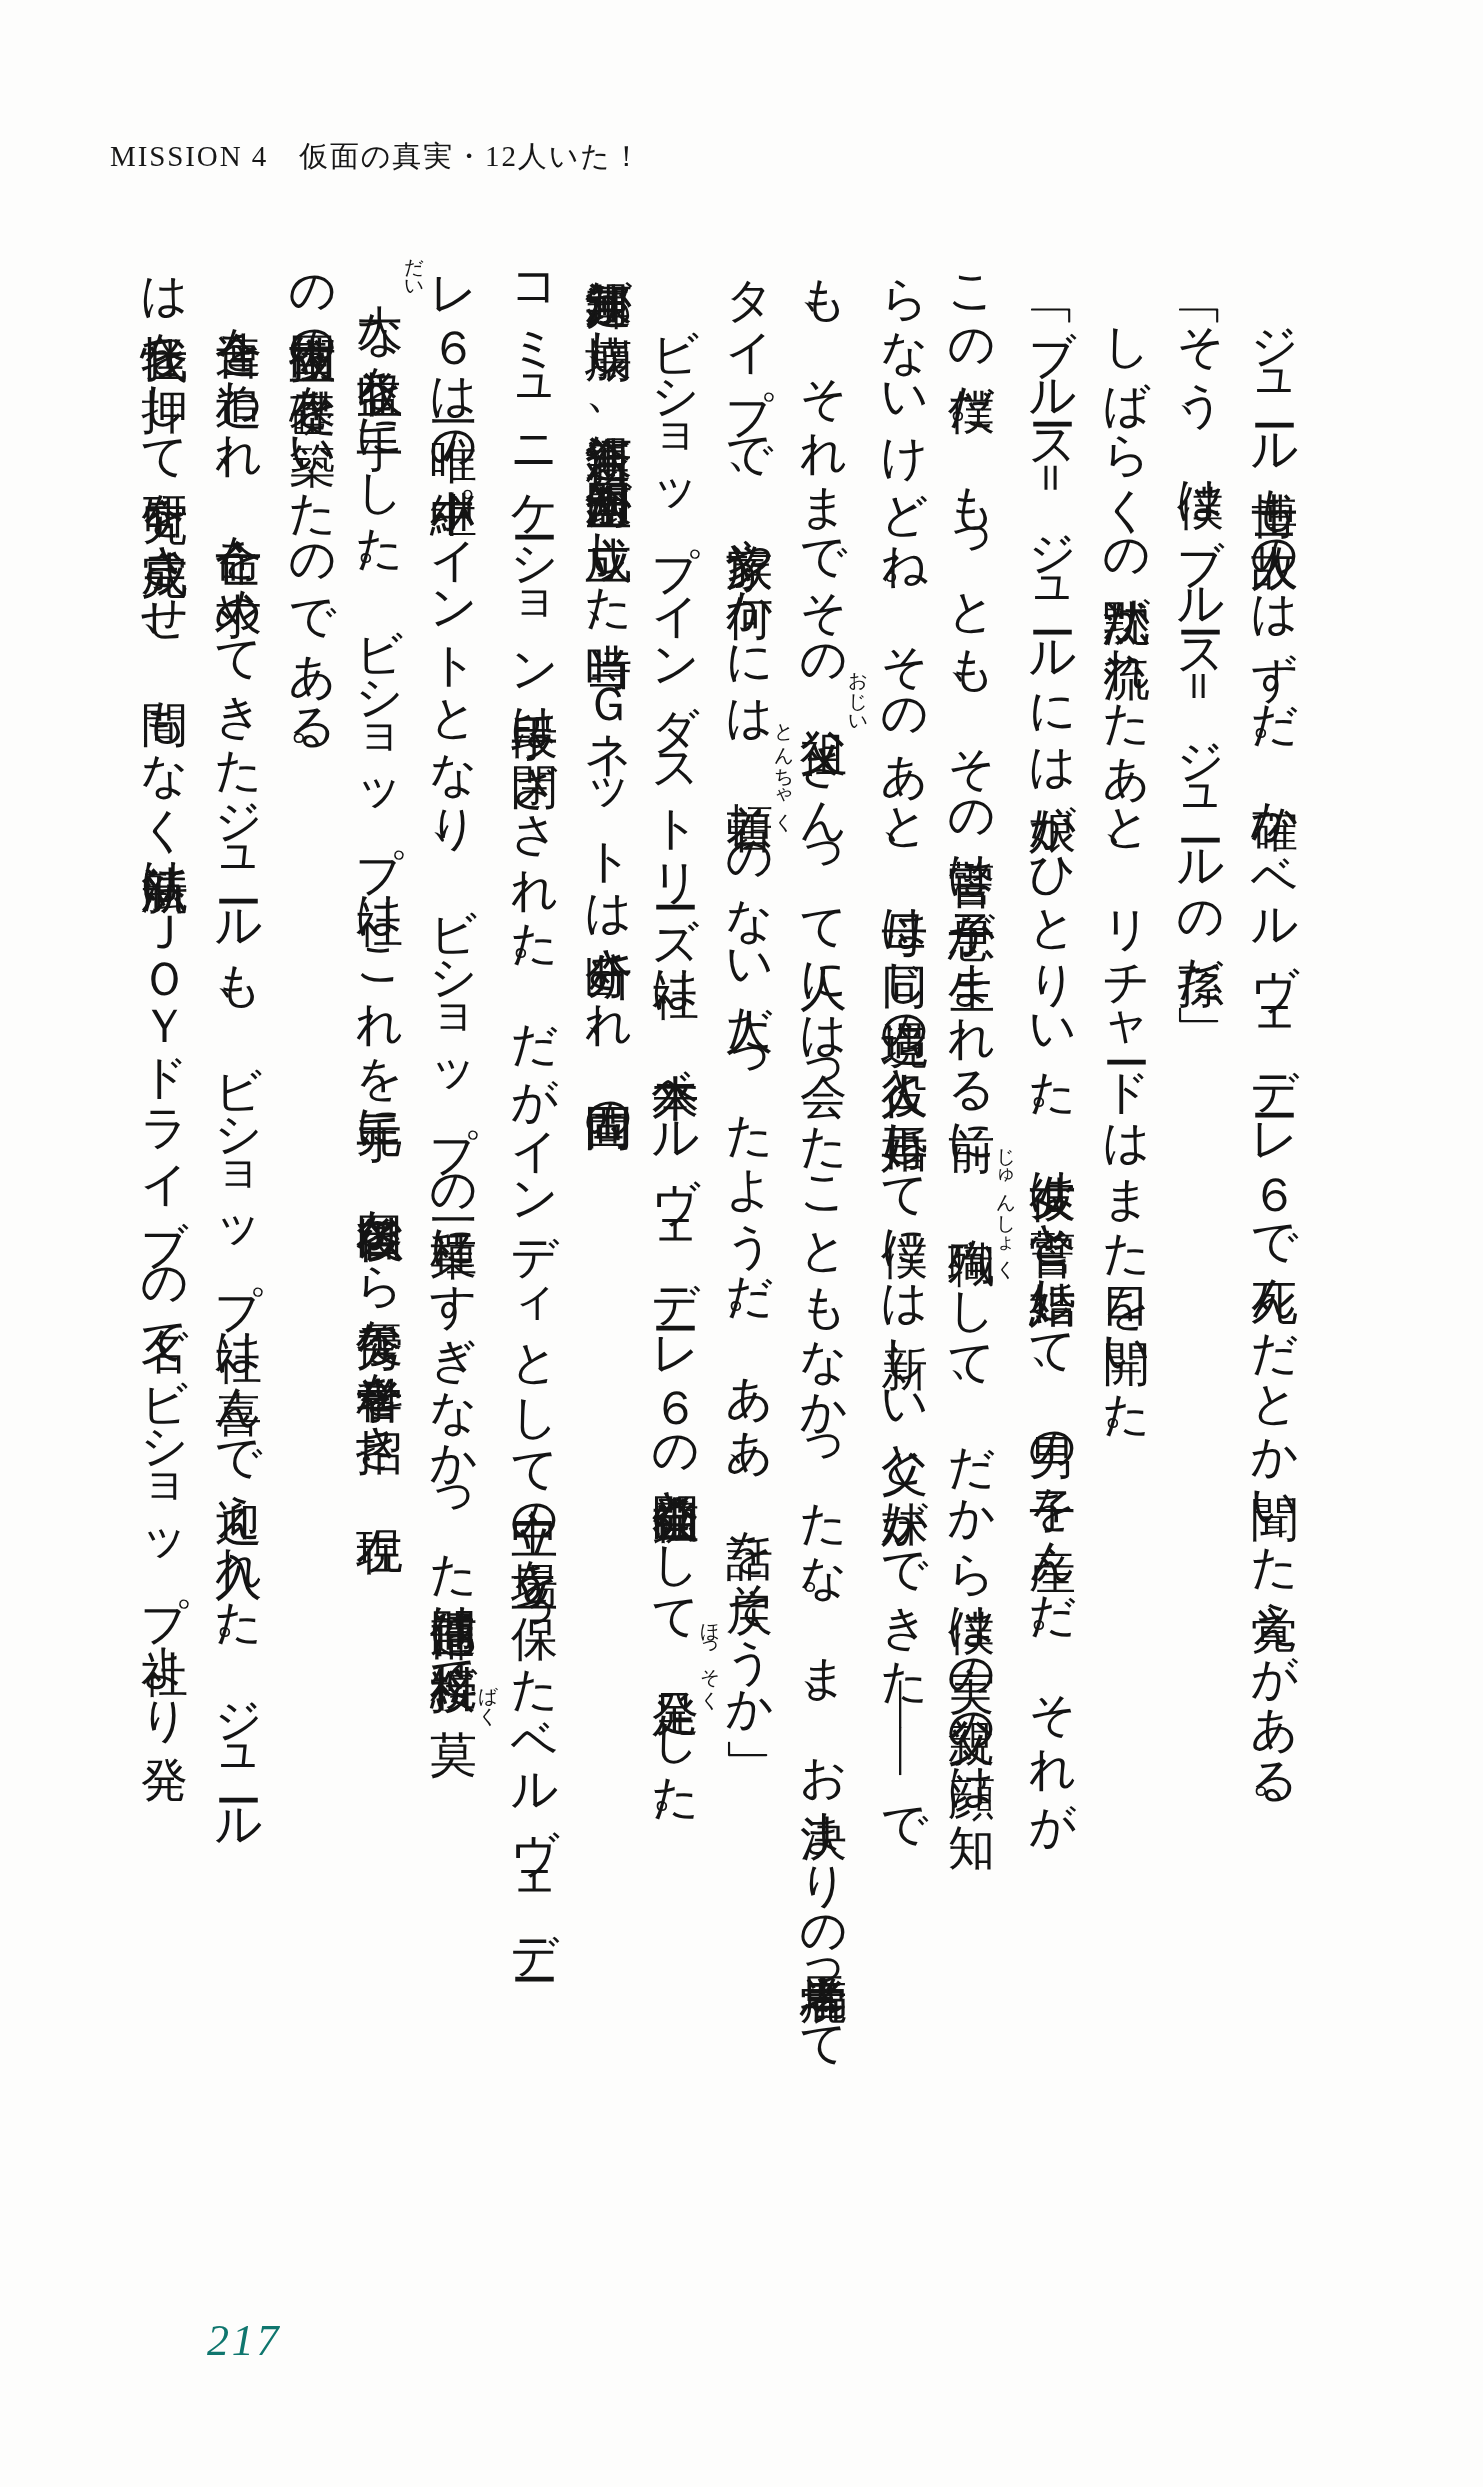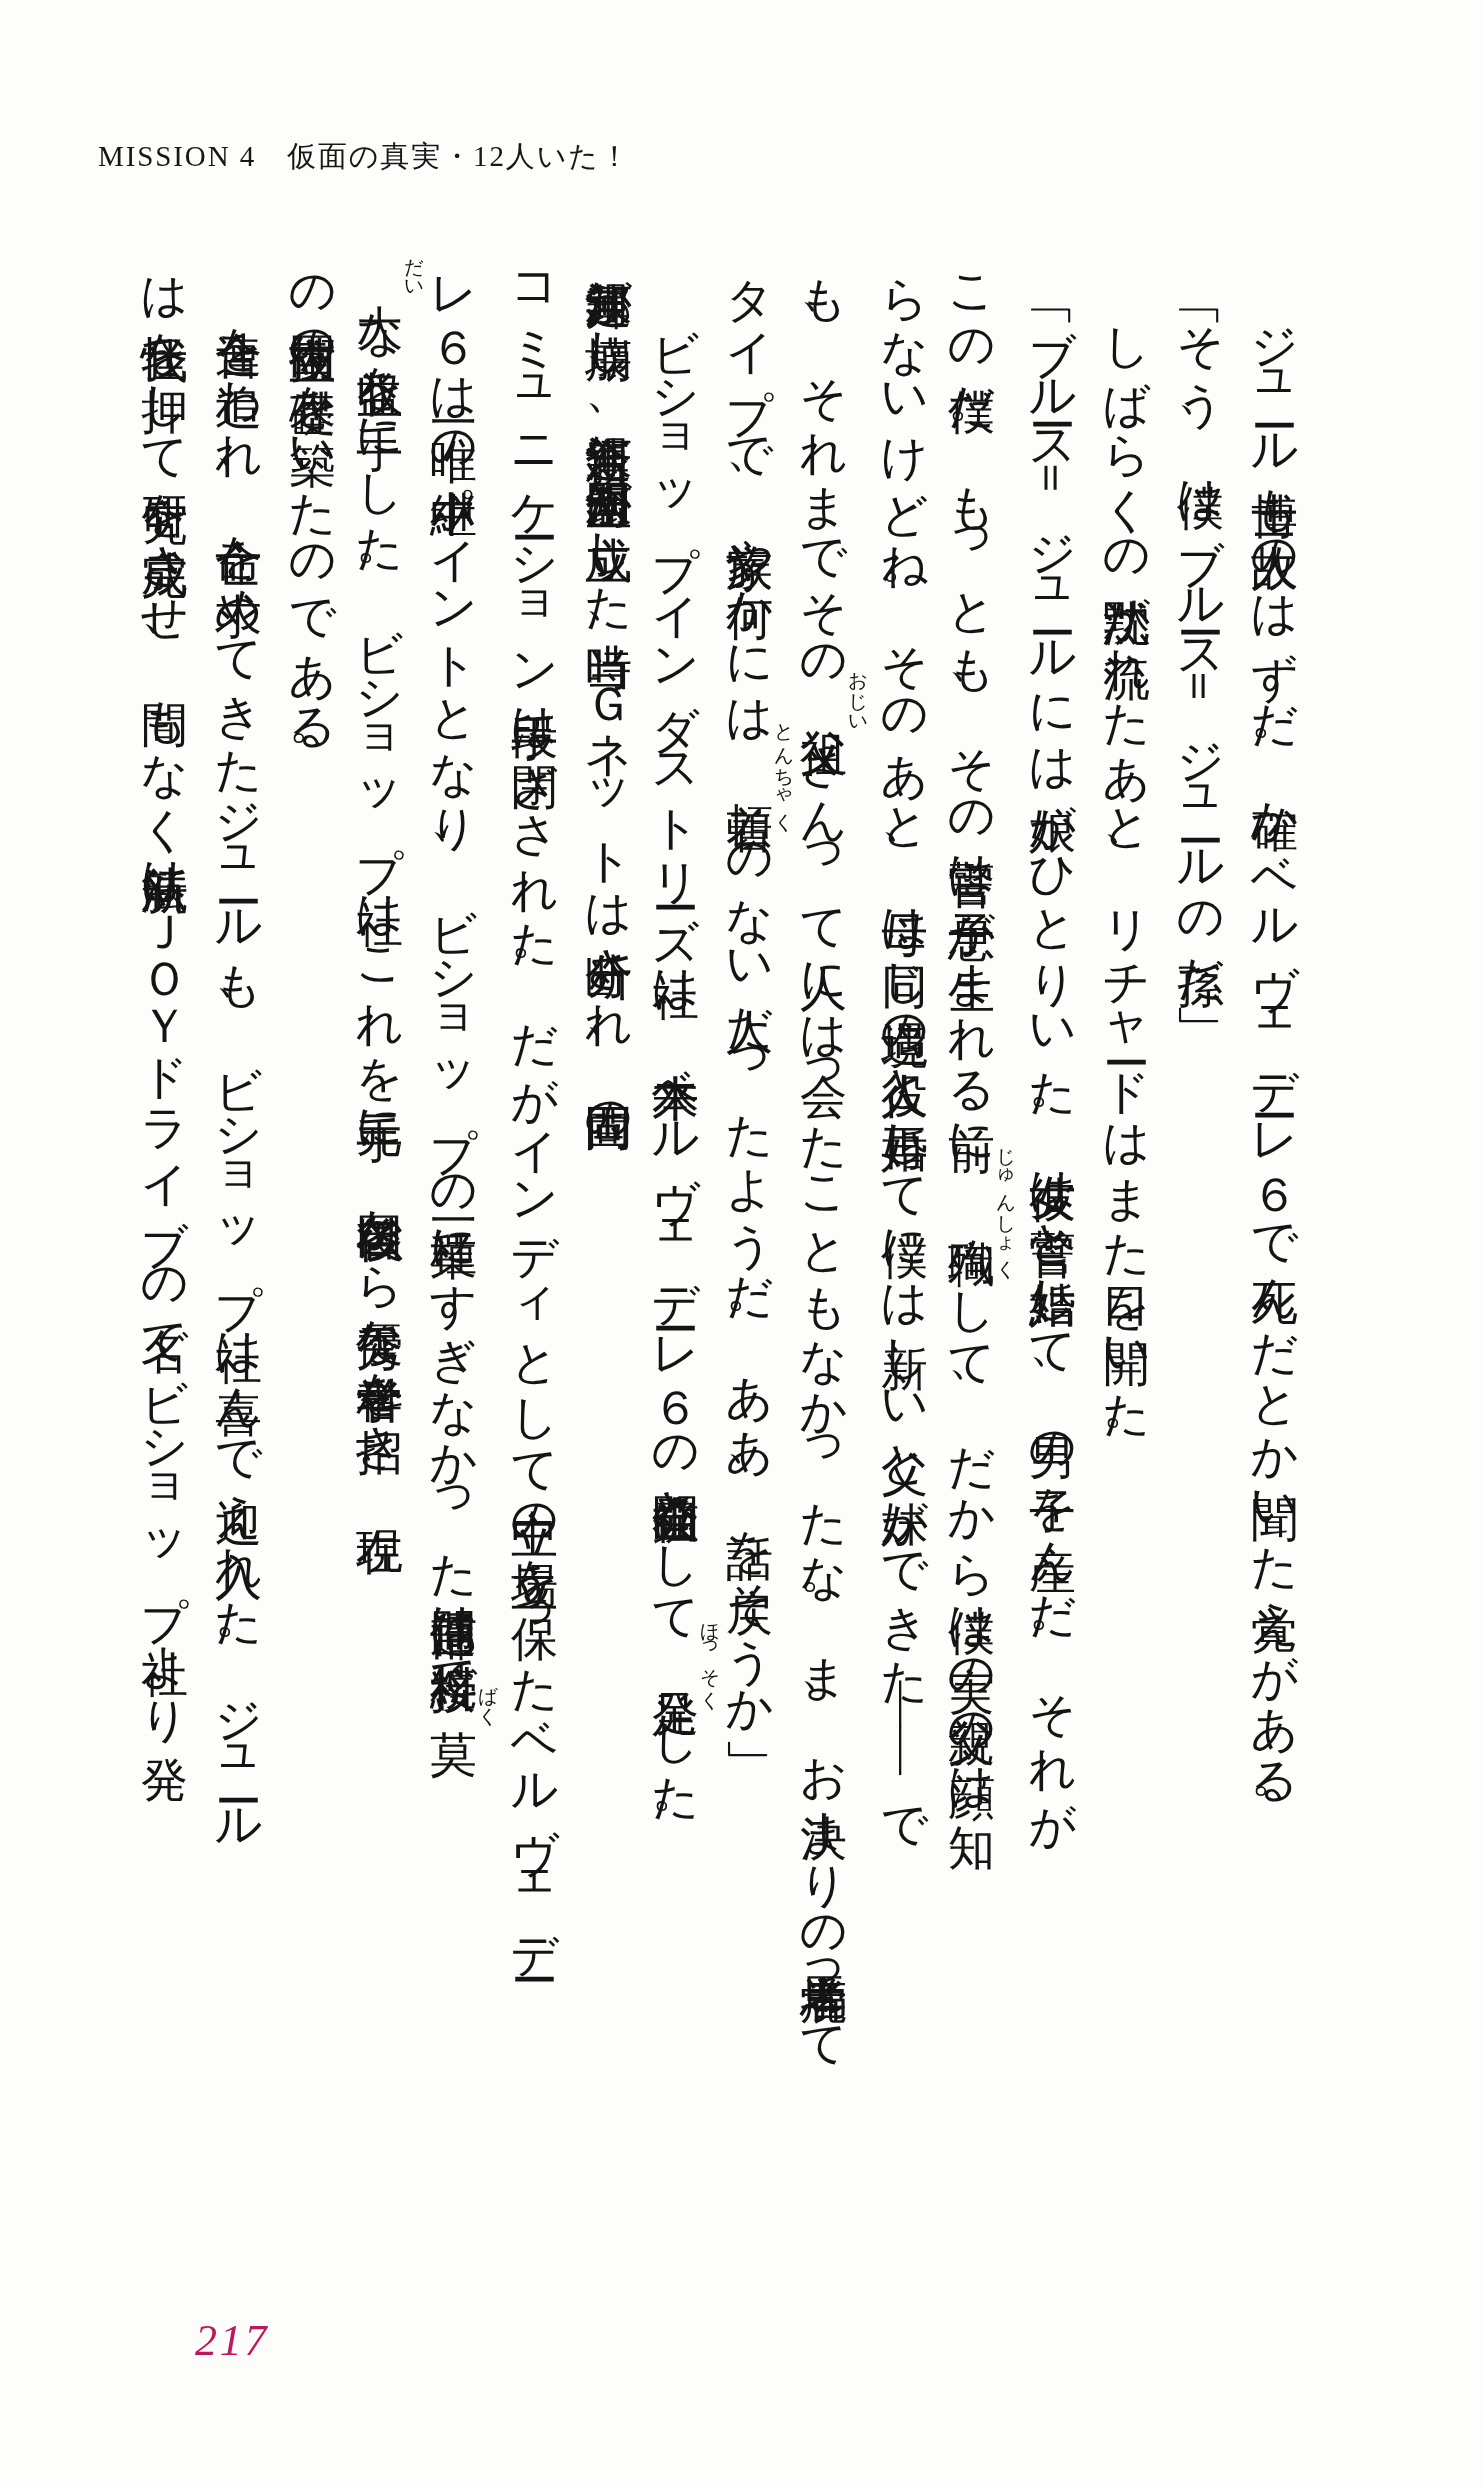--- a/index.html
+++ b/index.html
@@ -11,20 +11,21 @@
     height: 2487px;
     position: relative;
     background: #fdfdfc;
     color: #1b1b1b;
     font-family: "Liberation Serif", "DejaVu Serif", serif;
     overflow: hidden;
   }
   .page {
     position: absolute;
     inset: 0;
+    margin-left: 12px;
   }
   .running-head {
     position: absolute;
     left: 98px;
     top: 137px;
     font-size: 29px;
     letter-spacing: 1.9px;
     white-space: nowrap;
     color: #171717;
   }
@@ -56,21 +57,21 @@
     letter-spacing: 0;
     font-family: "Liberation Serif", "DejaVu Serif", serif;
   }
   .page-number {
     position: absolute;
     left: 195px;
     top: 2315px;
     font-size: 44px;
     font-style: italic;
     letter-spacing: 2.8px;
-    color: #be185d;
+    color: #0f766e;
   }
 </style>
 </head>
 <body>
 
 <div class="page">
   <div class="running-head">MISSION 4　仮面の真実・12人いた！</div>
 
   <div class="body-text">
       <div class="col indent">ジュール博士も故人のはずだ。確かベルヴェデーレ６で死んだとか聞いた覚えがある。</div>

